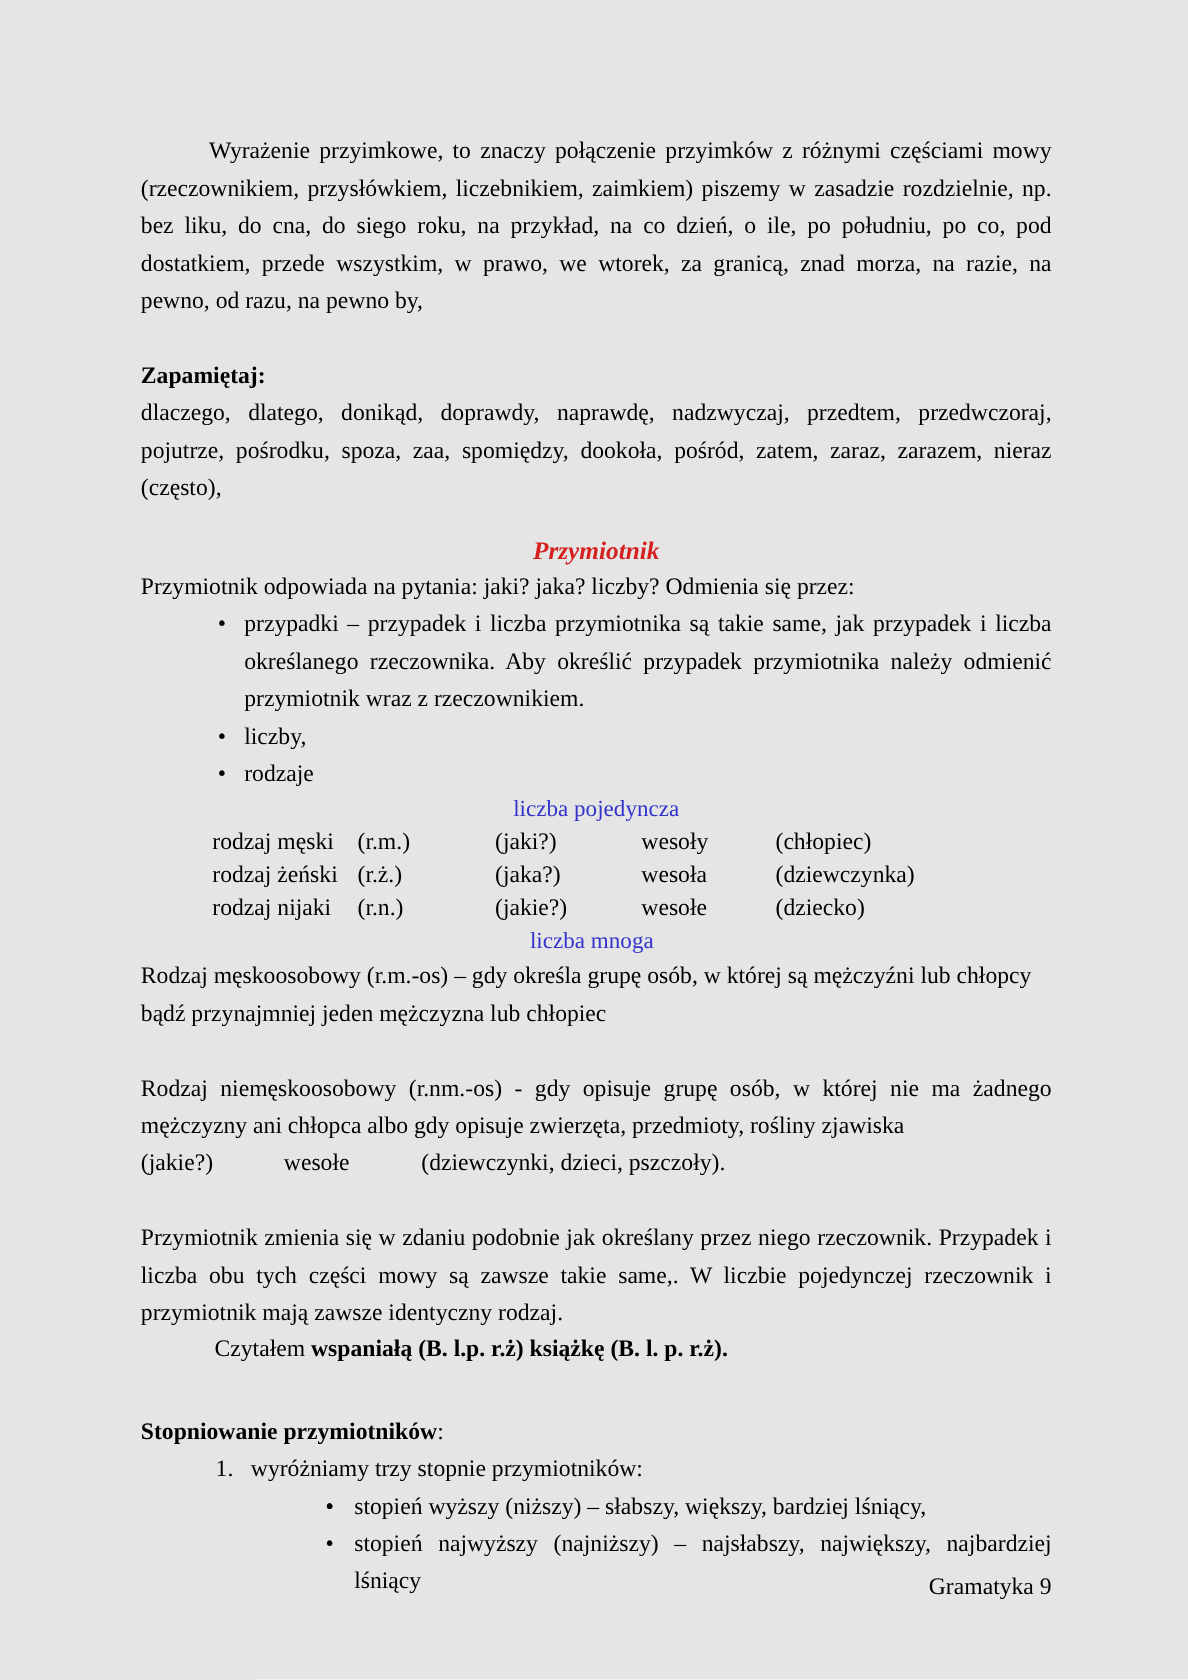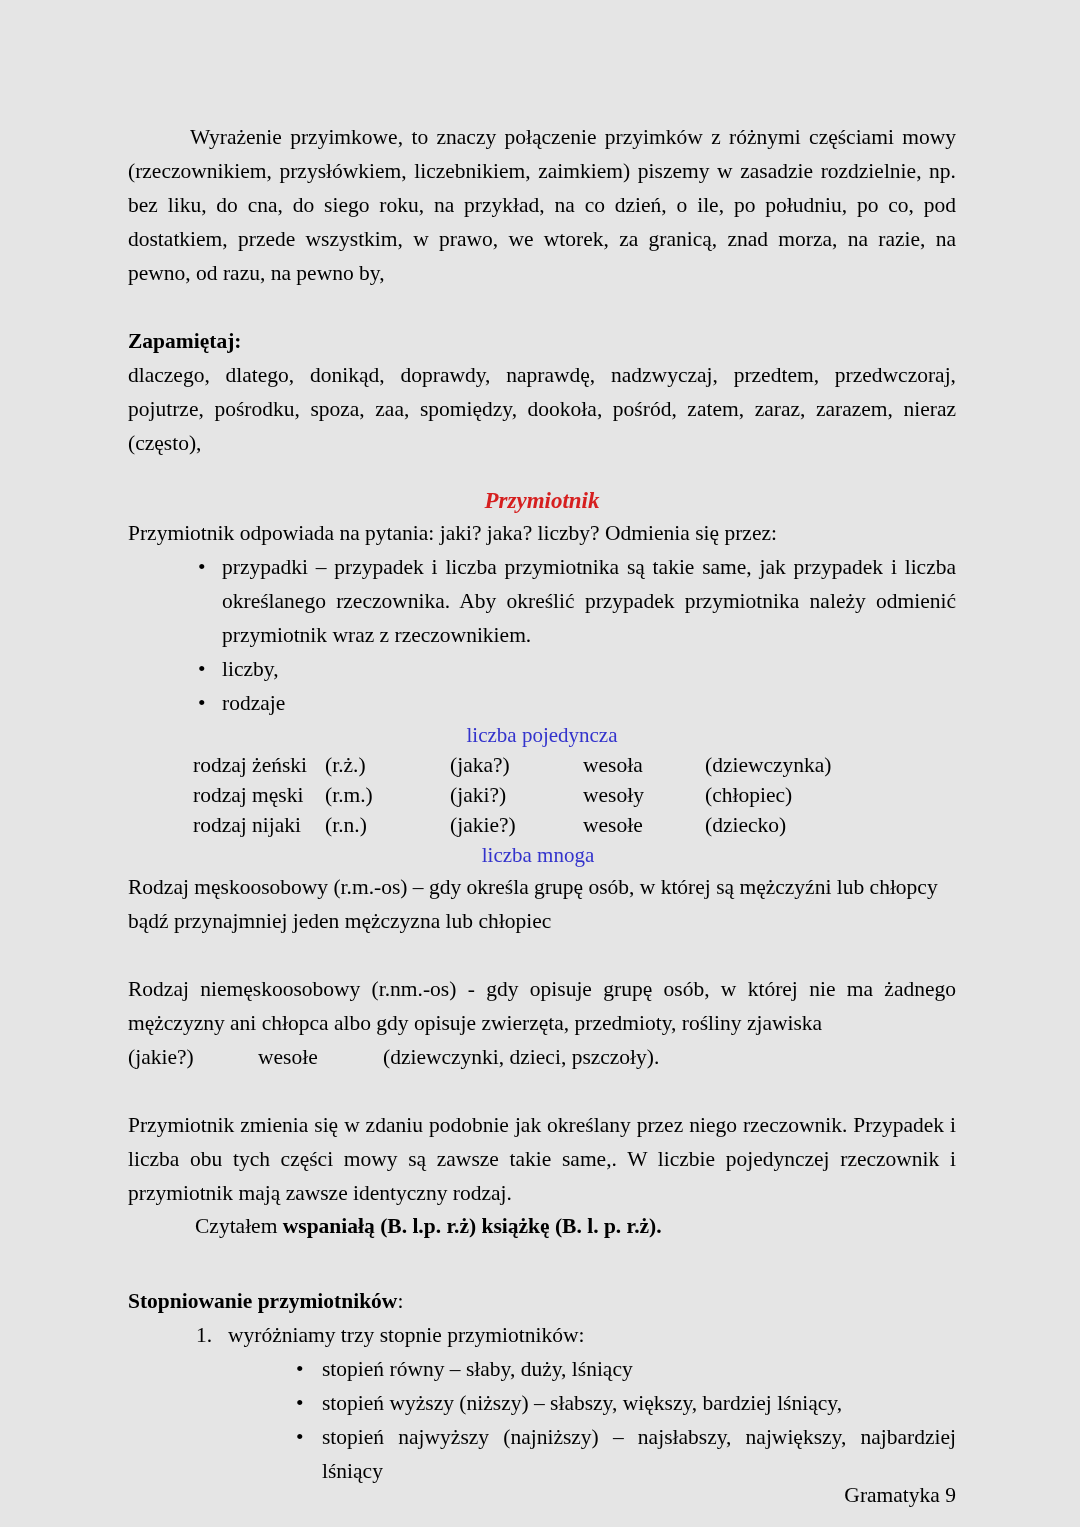--- a/index.html
+++ b/index.html
@@ -147,21 +147,21 @@
   .examples {
     margin-left: 67px;
     font-size: 21.5px;
     line-height: 32px;
   }
 
   
   .footer {
     position: absolute;
     left: 0;
-    top: 1481px;
+    top: 1428px;
     width: 1080px;
     text-align: right;
     padding-right: 124px;
     box-sizing: border-box;
     font-size: 21.5px;
     line-height: 28px;
     font-family: "Liberation Serif", "DejaVu Serif", serif;
   }
 </style>
 </head>
@@ -195,33 +195,33 @@
       <li>
         <span class="bullet">•</span>
         <span>rodzaje</span>
       </li>
     </ul>
 
     <p class="heading-blue">liczba pojedyncza</p>
 
     <table class="gender-table">
       <tbody>
+        <tr>
+          <td class="c1">rodzaj męski</td>
+          <td class="c2">(r.m.)</td>
+          <td class="c3">(jaki?)</td>
+          <td class="c4">wesoły</td>
+          <td>(chłopiec)</td>
+        </tr>
         <tr>
           <td class="c1">rodzaj żeński</td>
           <td class="c2">(r.ż.)</td>
           <td class="c3">(jaka?)</td>
           <td class="c4">wesoła</td>
           <td>(dziewczynka)</td>
-        </tr>
-        <tr>
-          <td class="c1">rodzaj męski</td>
-          <td class="c2">(r.m.)</td>
-          <td class="c3">(jaki?)</td>
-          <td class="c4">wesoły</td>
-          <td>(chłopiec)</td>
         </tr>
         <tr>
           <td class="c1">rodzaj nijaki</td>
           <td class="c2">(r.n.)</td>
           <td class="c3">(jakie?)</td>
           <td class="c4">wesołe</td>
           <td>(dziecko)</td>
         </tr>
       </tbody>
     </table>
@@ -254,21 +254,20 @@
     <ol class="nlist">
       <li>
         <span class="num">1.</span>
         <span>wyróżniamy trzy stopnie przymiotników:</span>
       </li>
     </ol>
 
     <ul class="blist">
       <li class="lvl2">
         <span class="bullet">•</span>
-        <span>stopień równy – słaby, duży, lśniący</span>
       </li>
       <li class="lvl2">
         <span class="bullet">•</span>
         <span>stopień wyższy (niższy) – słabszy, większy, bardziej lśniący,</span>
       </li>
       <li class="lvl2">
         <span class="bullet">•</span>
         <span>stopień najwyższy (najniższy) – najsłabszy, największy, najbardziej lśniący</span>
       </li>
     </ul>

